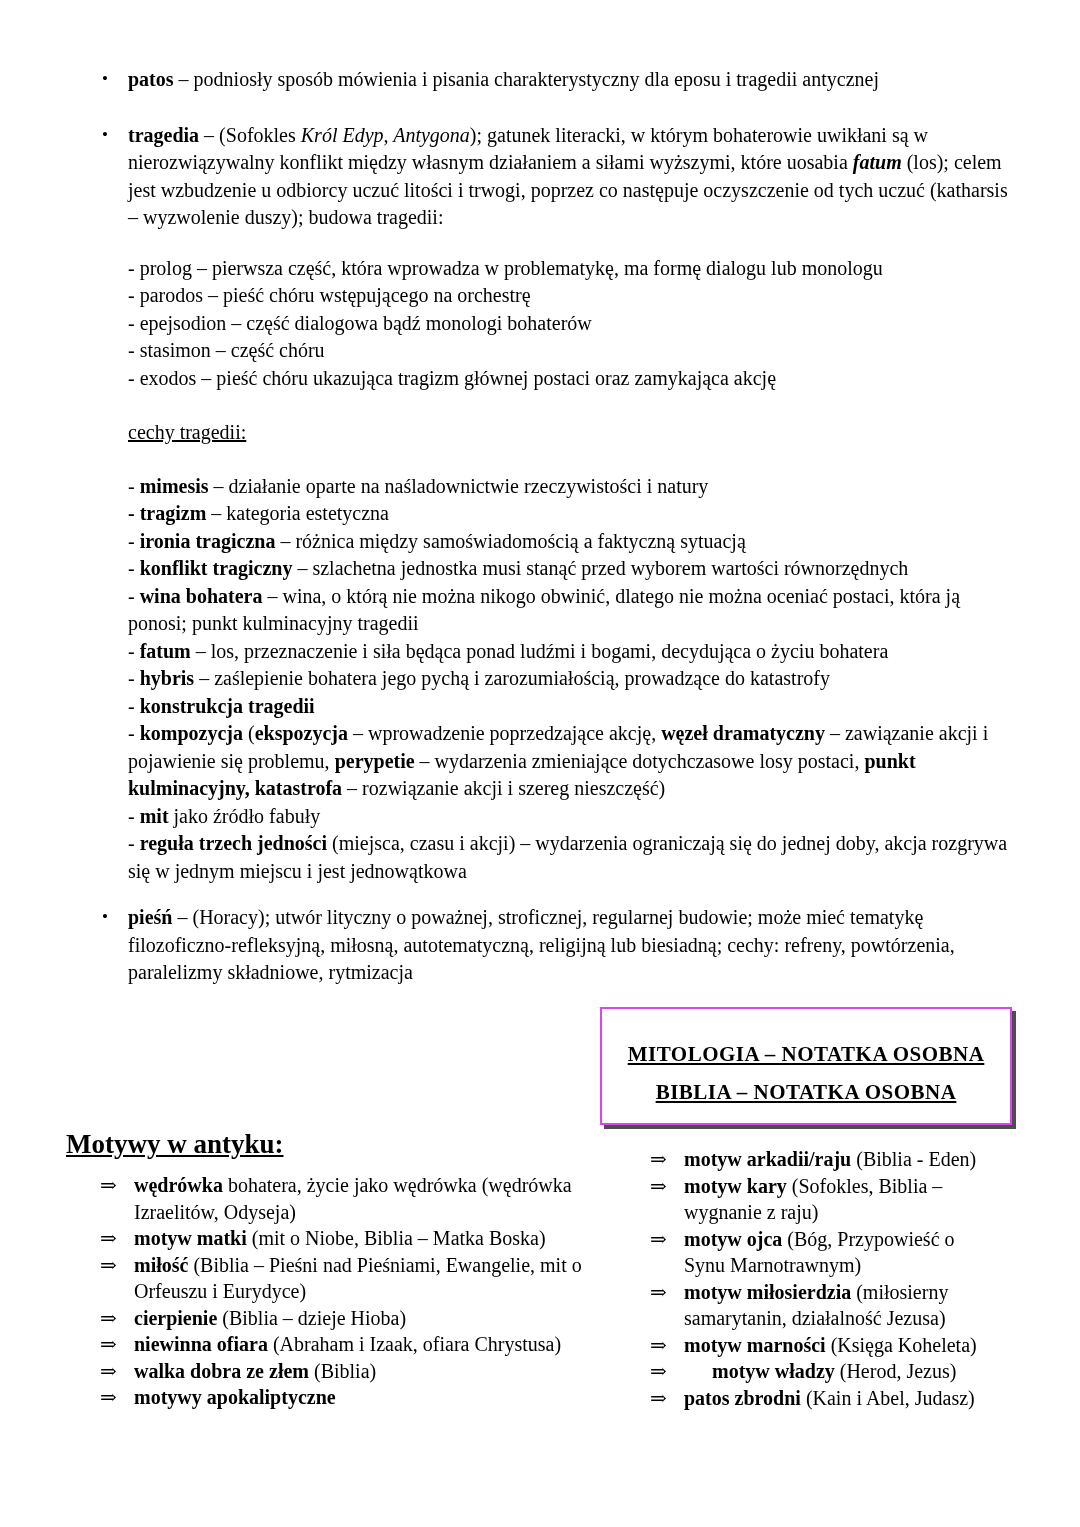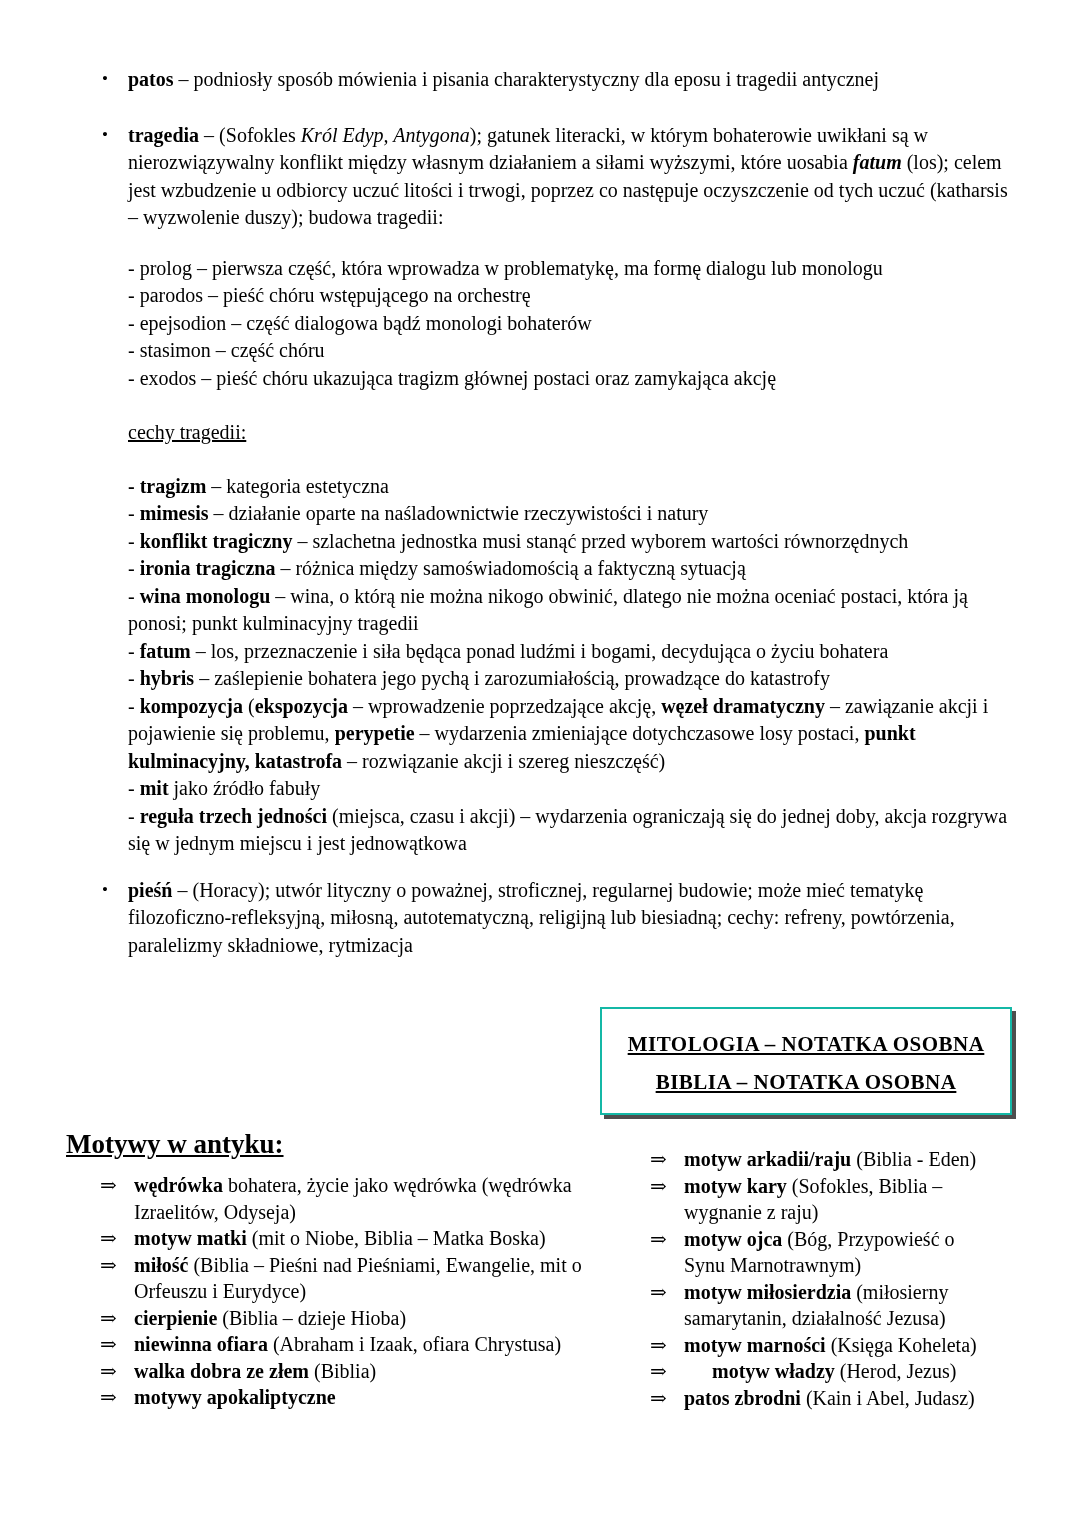--- a/index.html
+++ b/index.html
@@ -23,25 +23,25 @@
   .mt-cechy-head{margin-top:27px;}
   .mt-cechy-list{margin-top:26px;}
   .mt-piesn{margin-top:19px;}
   .sub{margin-left:28px;}
   .underlined{text-decoration:underline;}
   .line{}
 
   .note-box{
     position:absolute;left:600px;top:1007px;width:412px;
     box-sizing:border-box;
-    border:2px solid #14b8a6;
+    border:2px solid #d946ef;
     background:#ffffff;
     box-shadow:4px 4px 0 0 #4d4d4d;
     text-align:center;
-    padding:16px 6px 12px;
+    padding:26px 6px 12px;
   }
   .note-line{
     font-weight:bold;text-decoration:underline;
     font-size:21px;line-height:38px;
     letter-spacing:0.5px;
   }
 
   .motywy-heading{
     position:absolute;left:66px;top:1131px;
     font-weight:bold;text-decoration:underline;
@@ -73,27 +73,28 @@
       <div class="line"><span>- prolog – pierwsza część, która wprowadza w problematykę, ma formę dialogu lub monologu</span></div>
       <div class="line"><span>- parodos – pieść chóru wstępującego na orchestrę</span></div>
       <div class="line"><span>- epejsodion – część dialogowa bądź monologi bohaterów</span></div>
       <div class="line"><span>- stasimon – część chóru</span></div>
       <div class="line"><span>- exodos – pieść chóru ukazująca tragizm głównej postaci oraz zamykająca akcję</span></div>
     </div>
 
   <div class="sub mt-cechy-head underlined">cechy tragedii:</div>
 
   <div class="sub mt-cechy-list">
+      <div class="line"><span>- </span><span style="font-weight: bold;">mimesis</span><span> – działanie oparte na naśladownictwie rzeczywistości i natury</span></div>
       <div class="line"><span style="font-weight: bold;">- tragizm</span><span> – kategoria estetyczna</span></div>
-      <div class="line"><span>- </span><span style="font-weight: bold;">mimesis</span><span> – działanie oparte na naśladownictwie rzeczywistości i natury</span></div>
+      <div class="line"><span>- </span><span style="font-weight: bold;">ironia tragiczna</span><span> – różnica między samoświadomością a faktyczną sytuacją</span></div>
       <div class="line"><span>- </span><span style="font-weight: bold;">konflikt tragiczny</span><span> – szlachetna jednostka musi stanąć przed wyborem wartości równorzędnych</span></div>
-      <div class="line"><span>- </span><span style="font-weight: bold;">ironia tragiczna</span><span> – różnica między samoświadomością a faktyczną sytuacją</span></div>
-      <div class="line"><span>- </span><span style="font-weight: bold;">wina monologu</span><span> – wina, o którą nie można nikogo obwinić, dlatego nie można oceniać postaci, która ją ponosi; punkt kulminacyjny tragedii</span></div>
+      <div class="line"><span>- </span><span style="font-weight: bold;">wina bohatera</span><span> – wina, o którą nie można nikogo obwinić, dlatego nie można oceniać postaci, która ją ponosi; punkt kulminacyjny tragedii</span></div>
       <div class="line"><span>- </span><span style="font-weight: bold;">fatum</span><span> – los, przeznaczenie i siła będąca ponad ludźmi i bogami, decydująca o życiu bohatera</span></div>
       <div class="line"><span>- </span><span style="font-weight: bold;">hybris</span><span> – zaślepienie bohatera jego pychą i zarozumiałością, prowadzące do katastrofy</span></div>
+      <div class="line"><span>- </span><span style="font-weight: bold;">konstrukcja tragedii</span></div>
       <div class="line"><span>- </span><span style="font-weight: bold;">kompozycja</span><span> (</span><span style="font-weight: bold;">ekspozycja</span><span> – wprowadzenie poprzedzające akcję, </span><span style="font-weight: bold;">węzeł dramatyczny</span><span> – zawiązanie akcji i pojawienie się problemu, </span><span style="font-weight: bold;">perypetie</span><span> – wydarzenia zmieniające dotychczasowe losy postaci, </span><span style="font-weight: bold;">punkt kulminacyjny, katastrofa</span><span> – rozwiązanie akcji i szereg nieszczęść)</span></div>
       <div class="line"><span>- </span><span style="font-weight: bold;">mit</span><span> jako źródło fabuły</span></div>
       <div class="line"><span>- </span><span style="font-weight: bold;">reguła trzech jedności</span><span> (miejsca, czasu i akcji) – wydarzenia ograniczają się do jednej doby, akcja rozgrywa się w jednym miejscu i jest jednowątkowa</span></div>
     </div>
 
   <div class="bullet-item mt-piesn">
     <span class="bullet">•</span>
     <span><span style="font-weight: bold;">pieśń</span><span> – (Horacy); utwór lityczny o poważnej, stroficznej, regularnej budowie; może mieć tematykę filozoficzno-refleksyjną, miłosną, autotematyczną, religijną lub biesiadną; cechy: refreny, powtórzenia, paralelizmy składniowe, rytmizacja</span></span>
   </div>
 

